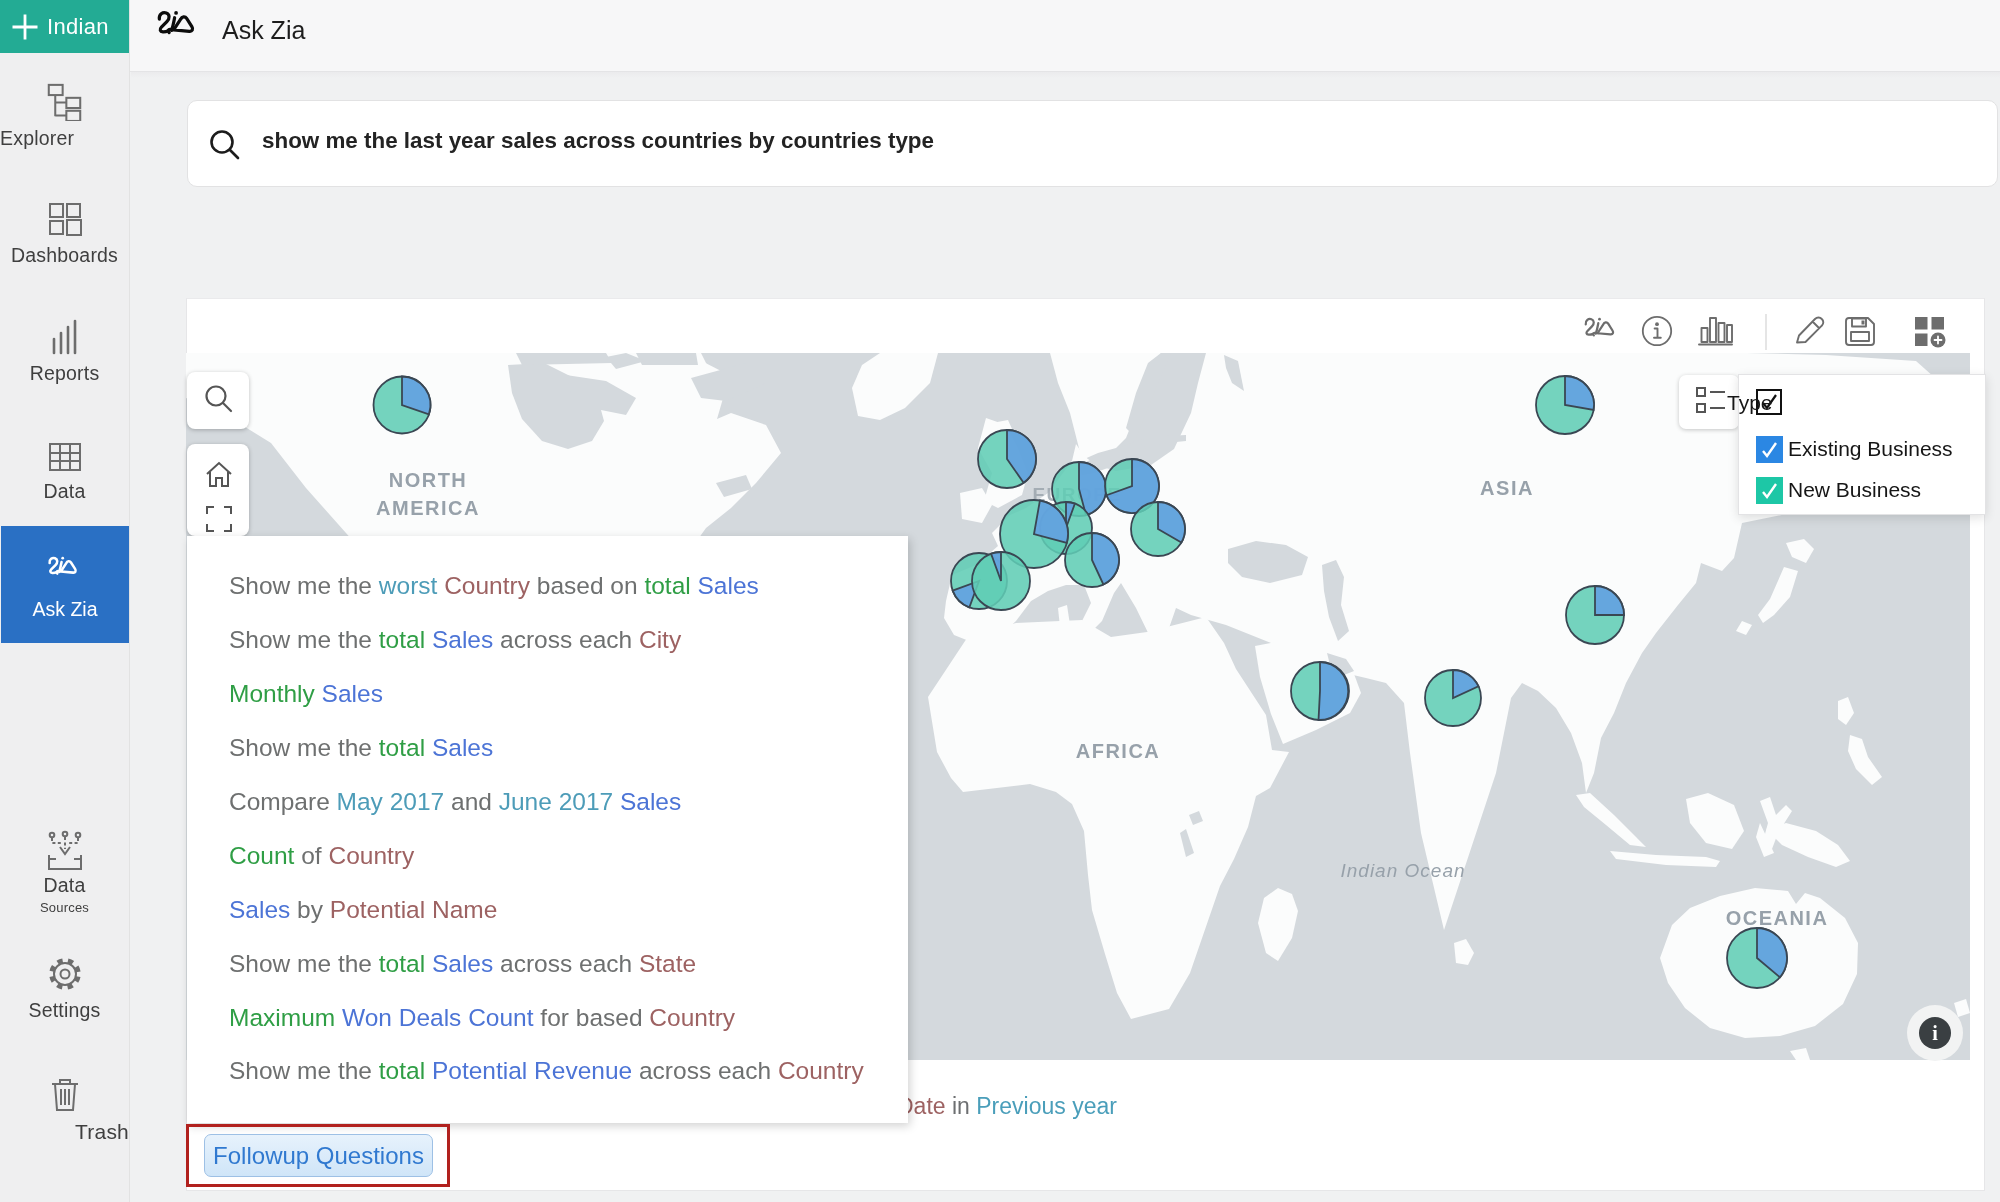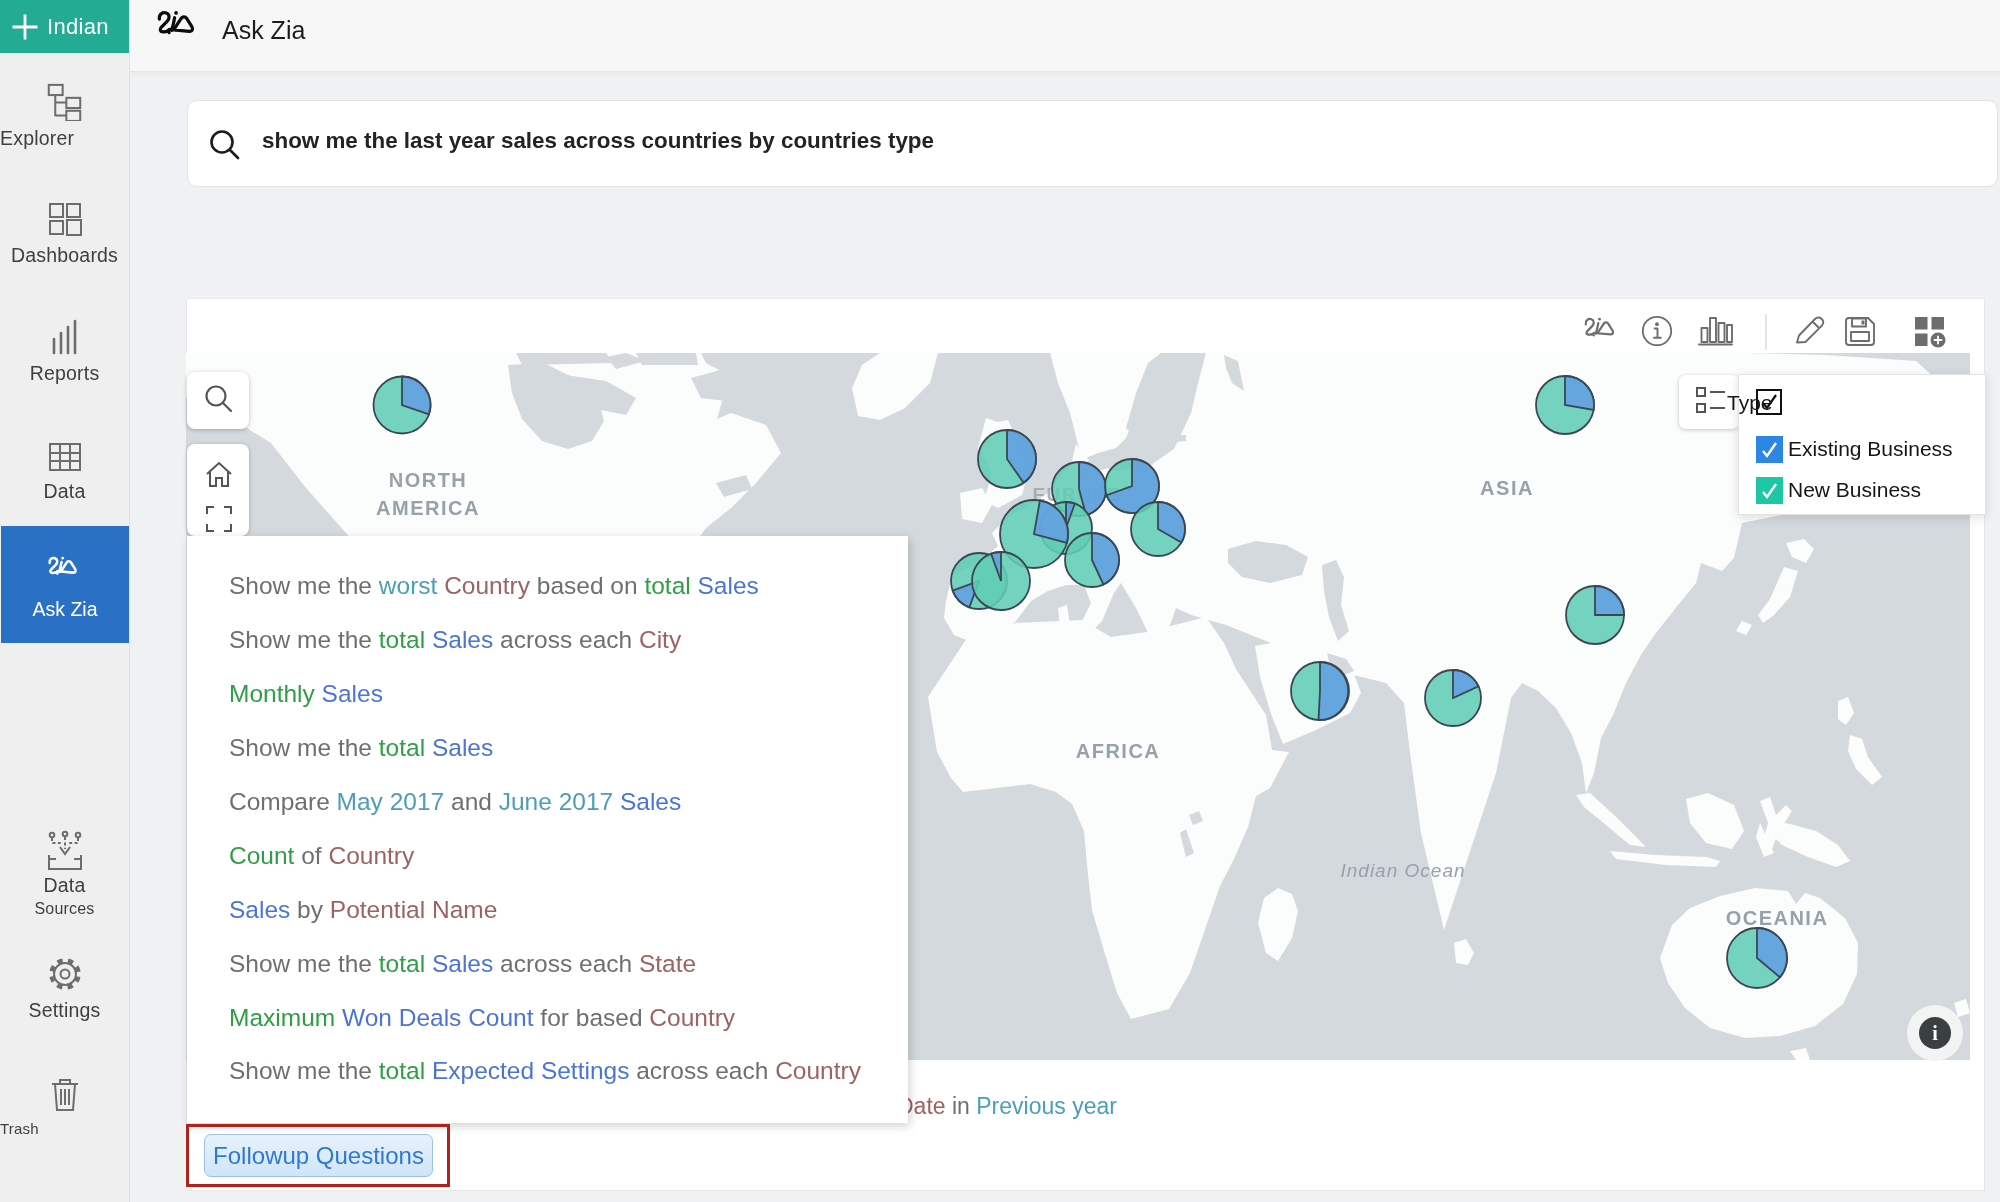--- a/index.html
+++ b/index.html
@@ -66,37 +66,37 @@
       <g fill="none" stroke="#6d6d6d" stroke-width="2">
         <circle cx="7" cy="5" r="2.3"></circle>
         <circle cx="33" cy="5" r="2.3"></circle>
         <circle cx="20" cy="4" r="2.3"></circle>
         <path d="M7,8 V13 H18 M33,8 V13 H22 M20,7 V19" stroke-dasharray="3 2.4"></path>
         <path d="M15,17 L20,24 L25,17"></path>
         <path d="M4,25 V39 H36 V25 M4,29 H11 M29,29 H36"></path>
       </g>
     </svg></div>
 <div class="abs" style="left:0;top:874px;width:129px;text-align:center;font-size:19.5px;letter-spacing:0.2px;color:#3f3f3f">Data</div>
-<div class="abs" style="left:0;top:900px;width:129px;text-align:center;font-size:16px;letter-spacing:0.2px;color:#3f3f3f">Sources</div>
+<div class="abs" style="left:0;top:900px;width:129px;text-align:center;font-size:13px;letter-spacing:0.2px;color:#3f3f3f">Sources</div>
 <div class="abs" style="left:0;top:955px;width:129px;text-align:center"><svg width="38" height="38" viewBox="0 0 38 38">
       <g fill="none" stroke="#6d6d6d">
         <circle cx="19" cy="19" r="13.5" stroke-width="4.6" stroke-dasharray="5.3 5.3" transform="rotate(11 19 19)"></circle>
         <circle cx="19" cy="19" r="11" stroke-width="2"></circle>
         <circle cx="19" cy="19" r="4.5" stroke-width="2"></circle>
       </g>
     </svg></div>
 <div class="abs" style="left:0;top:999px;width:129px;text-align:center;font-size:19.5px;letter-spacing:0.2px;color:#3f3f3f">Settings</div>
 <div class="abs" style="left:0;top:1076px;width:129px;text-align:center"><svg width="32" height="36" viewBox="0 0 32 36">
       <g fill="none" stroke="#6d6d6d" stroke-width="2">
         <path d="M3,8 H29 M11,8 V4 H21 V8"></path>
         <path d="M6,8 L8,34 H24 L26,8"></path>
         <path d="M12,13 V29 M16,13 V29 M20,13 V29"></path>
       </g>
     </svg></div>
-<div class="abs" style="left:0;top:1120px;width:129px;text-align:left;font-size:15px;letter-spacing:0.2px;color:#3f3f3f">Trash</div>
+<div class="abs" style="left:0;top:1120px;width:129px;text-align:right;font-size:21px;letter-spacing:0.2px;color:#3f3f3f">Trash</div>
 
 <div class="abs" style="left:130px;top:0;width:1870px;height:72px;background:#f7f7f8;border-bottom:1px solid #e4e4e6"></div>
 <div class="abs" style="left:131px;top:72px;width:1869px;height:6px;background:linear-gradient(#ebebed,#f0f1f2)"></div>
 <div class="abs" style="left:156px;top:10px"><svg width="46" height="36" viewBox="0 0 44 34">
       <g fill="none" stroke="#0c0c0c" stroke-width="3.1" stroke-linecap="round" stroke-linejoin="round">
         <path d="M 3.2,8.5 C 2.6,3.8 6.5,1.4 9.8,2.6 C 13.2,3.9 13.4,7.8 10.4,10.9 L 5.2,16.2 C 3.2,18.3 3.8,20.4 6.6,20.6 C 8.4,20.7 10.2,20.3 11.8,19.6"></path>
         <path d="M 17.8,7.2 C 17.0,11.5 16.2,15.5 14.9,19.3"></path>
         <circle cx="19.2" cy="2.6" r="1.8" fill="#0c0c0c" stroke="none"></circle>
         <path d="M 12.6,21.4 C 11.0,20.2 11.6,18.0 14.0,18.4 L 16.9,18.9 L 23.6,8.6 C 24.8,5.9 27.8,5.5 29.3,7.8 L 34.3,15.7 C 35.9,18.2 34.7,20.5 31.9,20.2 L 16.9,18.9"></path>
       </g>
@@ -364,16 +364,16 @@
 <div class="abs" style="left:187px;top:536px;width:721px;height:587px;background:#fff;box-shadow:2px 3px 9px rgba(0,0,0,.18);z-index:4"></div>
 <div class="abs" style="left:229px;top:572px;font-size:24.5px;z-index:5"><span style="color:#6e7070">Show me the </span><span style="color:#4d9cb8">worst</span> <span style="color:#9d6262">Country</span> <span style="color:#6e7070">based on</span> <span style="color:#2f9e45">total</span> <span style="color:#4c74d6">Sales</span></div>
 <div class="abs" style="left:229px;top:626px;font-size:24.5px;z-index:5"><span style="color:#6e7070">Show me the </span><span style="color:#2f9e45">total</span> <span style="color:#4c74d6">Sales</span> <span style="color:#6e7070">across each</span> <span style="color:#9d6262">City</span></div>
 <div class="abs" style="left:229px;top:680px;font-size:24.5px;z-index:5"><span style="color:#2f9e45">Monthly</span> <span style="color:#4c74d6">Sales</span></div>
 <div class="abs" style="left:229px;top:734px;font-size:24.5px;z-index:5"><span style="color:#6e7070">Show me the </span><span style="color:#2f9e45">total</span> <span style="color:#4c74d6">Sales</span></div>
 <div class="abs" style="left:229px;top:788px;font-size:24.5px;z-index:5"><span style="color:#6e7070">Compare </span><span style="color:#4d9cb8">May 2017</span> <span style="color:#6e7070">and</span> <span style="color:#4d9cb8">June 2017</span> <span style="color:#4c74d6">Sales</span></div>
 <div class="abs" style="left:229px;top:842px;font-size:24.5px;z-index:5"><span style="color:#2f9e45">Count</span> <span style="color:#6e7070">of</span> <span style="color:#9d6262">Country</span></div>
 <div class="abs" style="left:229px;top:896px;font-size:24.5px;z-index:5"><span style="color:#4c74d6">Sales</span> <span style="color:#6e7070">by</span> <span style="color:#9d6262">Potential Name</span></div>
 <div class="abs" style="left:229px;top:950px;font-size:24.5px;z-index:5"><span style="color:#6e7070">Show me the </span><span style="color:#2f9e45">total</span> <span style="color:#4c74d6">Sales</span> <span style="color:#6e7070">across each</span> <span style="color:#9d6262">State</span></div>
 <div class="abs" style="left:229px;top:1004px;font-size:24.5px;z-index:5"><span style="color:#2f9e45">Maximum</span> <span style="color:#4c74d6">Won Deals Count</span> <span style="color:#6e7070">for based</span> <span style="color:#9d6262">Country</span></div>
-<div class="abs" style="left:229px;top:1057px;font-size:24.5px;z-index:5"><span style="color:#6e7070">Show me the </span><span style="color:#2f9e45">total</span> <span style="color:#4c74d6">Expected Settings</span> <span style="color:#6e7070">across each</span> <span style="color:#9d6262">Country</span></div>
+<div class="abs" style="left:229px;top:1057px;font-size:24.5px;z-index:5"><span style="color:#6e7070">Show me the </span><span style="color:#2f9e45">total</span> <span style="color:#4c74d6">Potential Revenue</span> <span style="color:#6e7070">across each</span> <span style="color:#9d6262">Country</span></div>
 
 <div class="abs" style="left:186px;top:1124px;width:264px;height:63px;border:3.5px solid #b1211e;z-index:6"></div>
 <div class="abs" style="left:204px;top:1134px;width:229px;height:43px;background:linear-gradient(#e7f2fc,#cfe5f8);border:1px solid #9dc0e5;border-radius:7px;z-index:7;display:flex;align-items:center;justify-content:center;font-size:24px;color:#3079d0">Followup Questions</div>
 
 </body></html>

